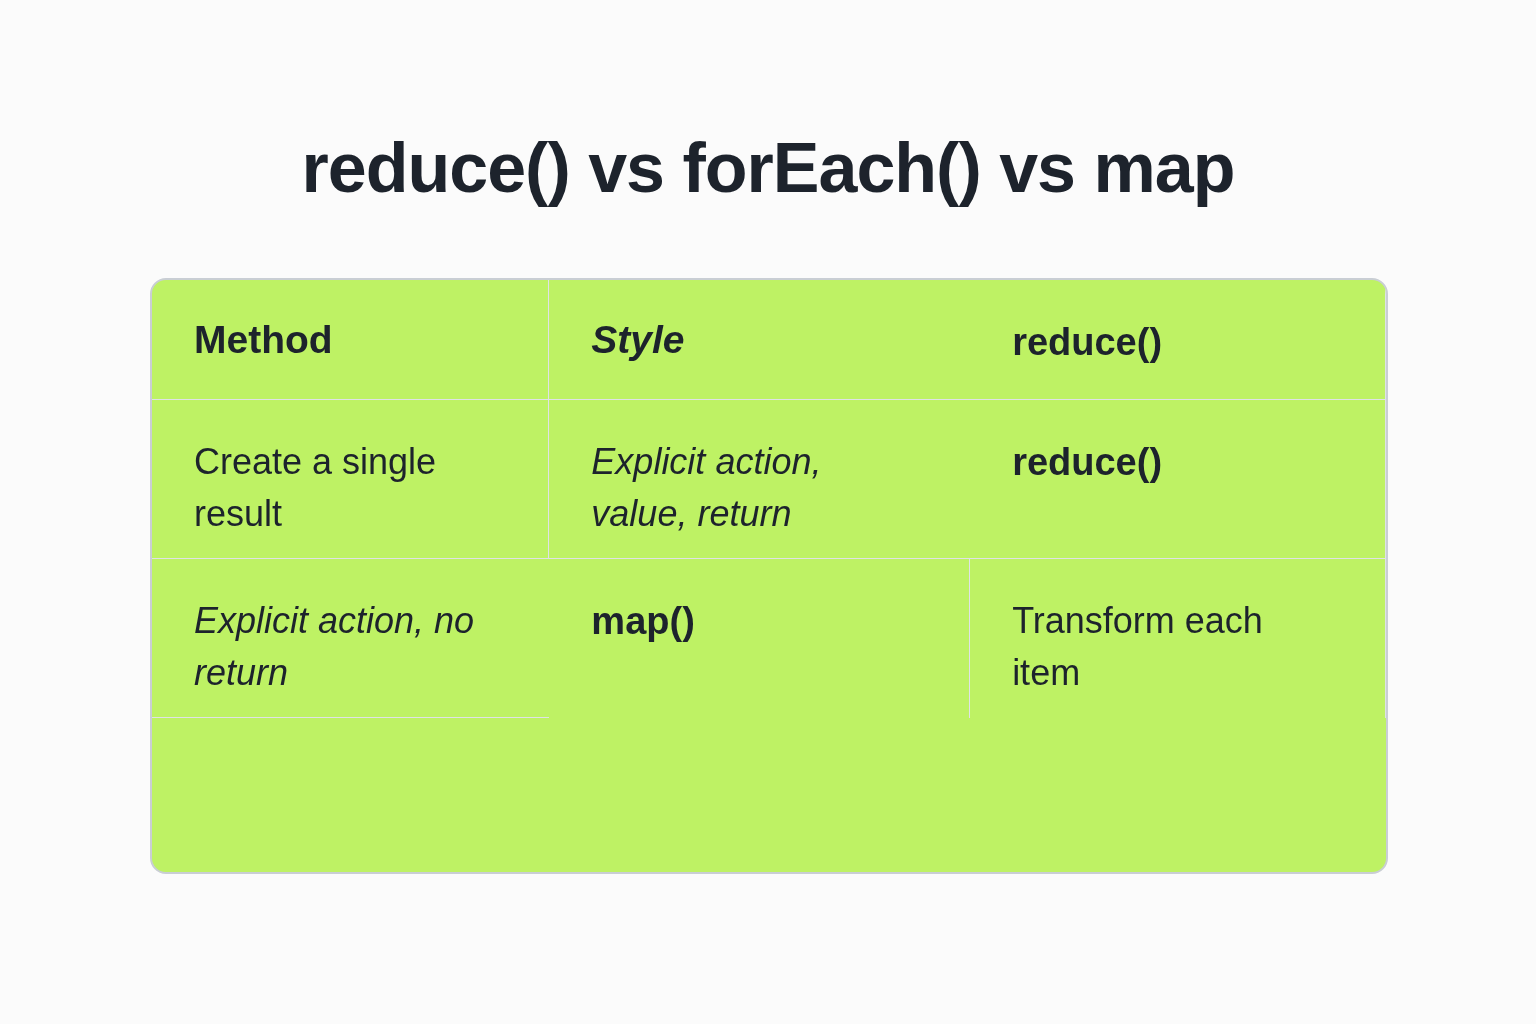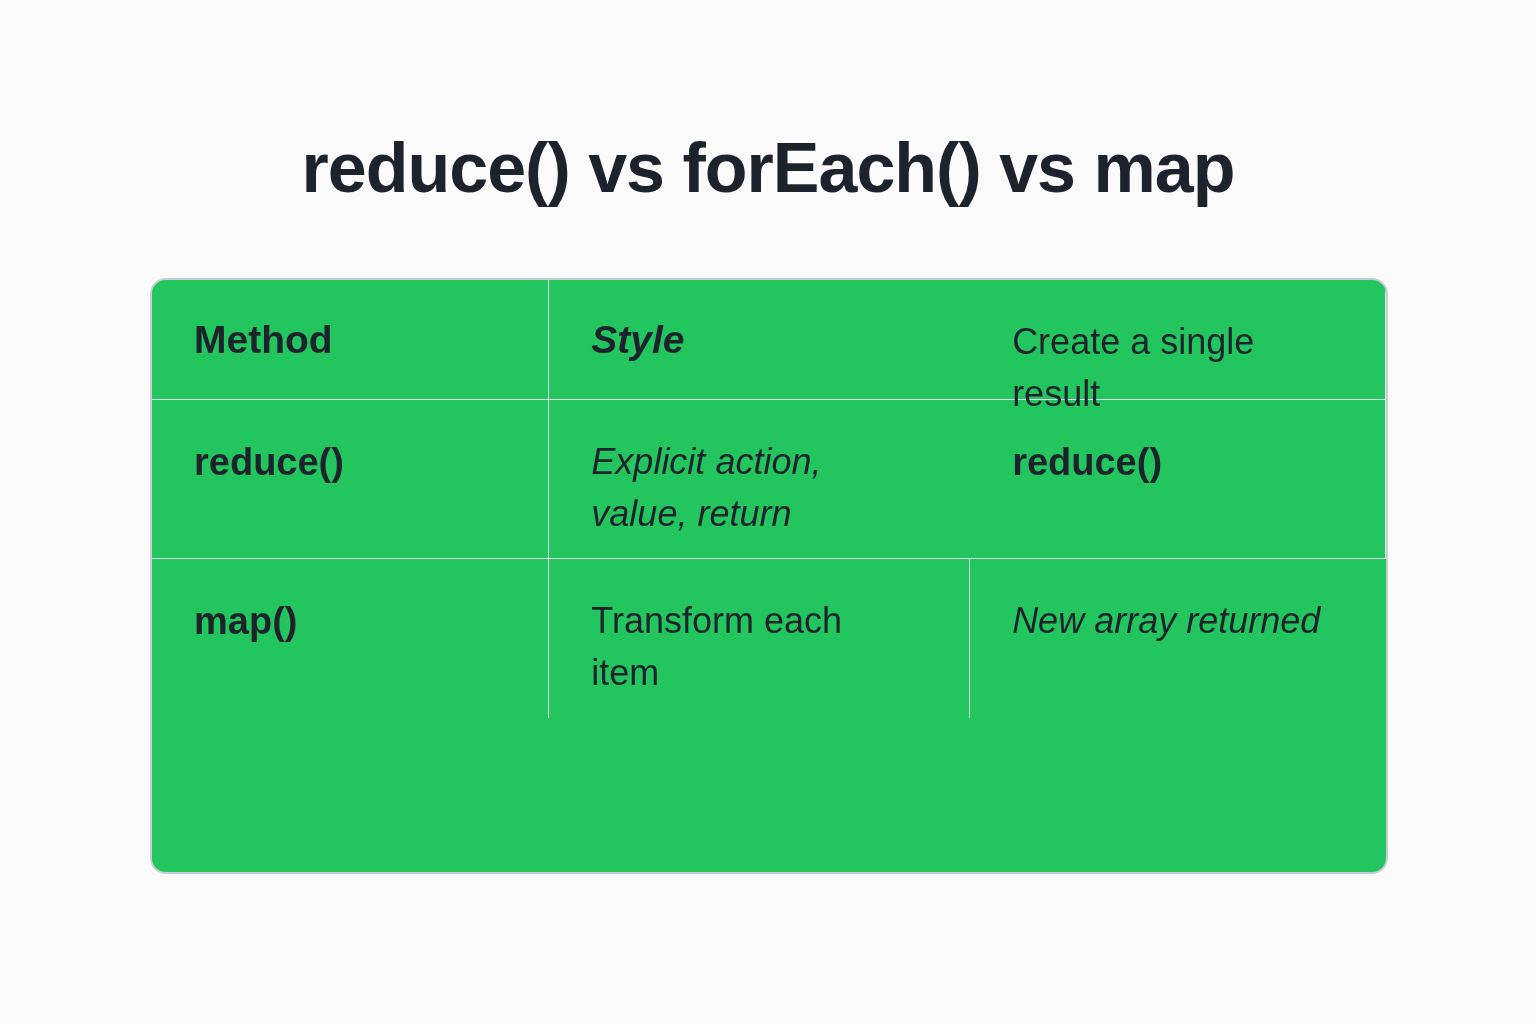--- a/index.html
+++ b/index.html
@@ -31,21 +31,21 @@
     letter-spacing: -1px;
     color: #1d232c;
   }
 
   .table {
     position: absolute;
     left: 150px;
     top: 262px;
     width: 1238px;
     height: 596px;
-    background: #22c55e;
+    background: #bef264;
     border: 2px solid #c9ced4;
     border-radius: 16px;
     display: grid;
     grid-template-columns: 32.2% 34.1% 33.7%;
     grid-template-rows: 120px 159px 159px 1fr;
     overflow: hidden;
   }
 
   .cell {
     padding-left: 42px;
@@ -84,32 +84,32 @@
 
 <div class="page">
 
   <h1 class="title">reduce() vs forEach() vs map</h1>
 
   <div class="table">
 
     <div class="cell header-cell">Method</div>
     <div class="cell header-cell last-col">Style</div>
 
+    <div class="cell body-cell method-cell">reduce()</div>
     <div class="cell body-cell">
       <span class="wrap-text">Create a single result</span>
     </div>
-    <div class="cell body-cell method-cell">reduce()</div>
     <div class="cell body-cell last-col">
       <span class="wrap-text">Explicit action, value, return</span>
     </div>
 
     <div class="cell body-cell method-cell">reduce()</div>
+    <div class="cell body-cell last-col">
+      <span class="wrap-text">Explicit action, no return</span>
+    </div>
 
     <div class="cell body-cell method-cell last-row">map()</div>
     <div class="cell body-cell last-row">
       <span class="wrap-text">Transform each item</span>
-    </div>
-    <div class="cell body-cell last-col last-row">
-      <span class="wrap-text">New array returned</span>
     </div>
 
   </div>
 </div>
 
 </body></html>

